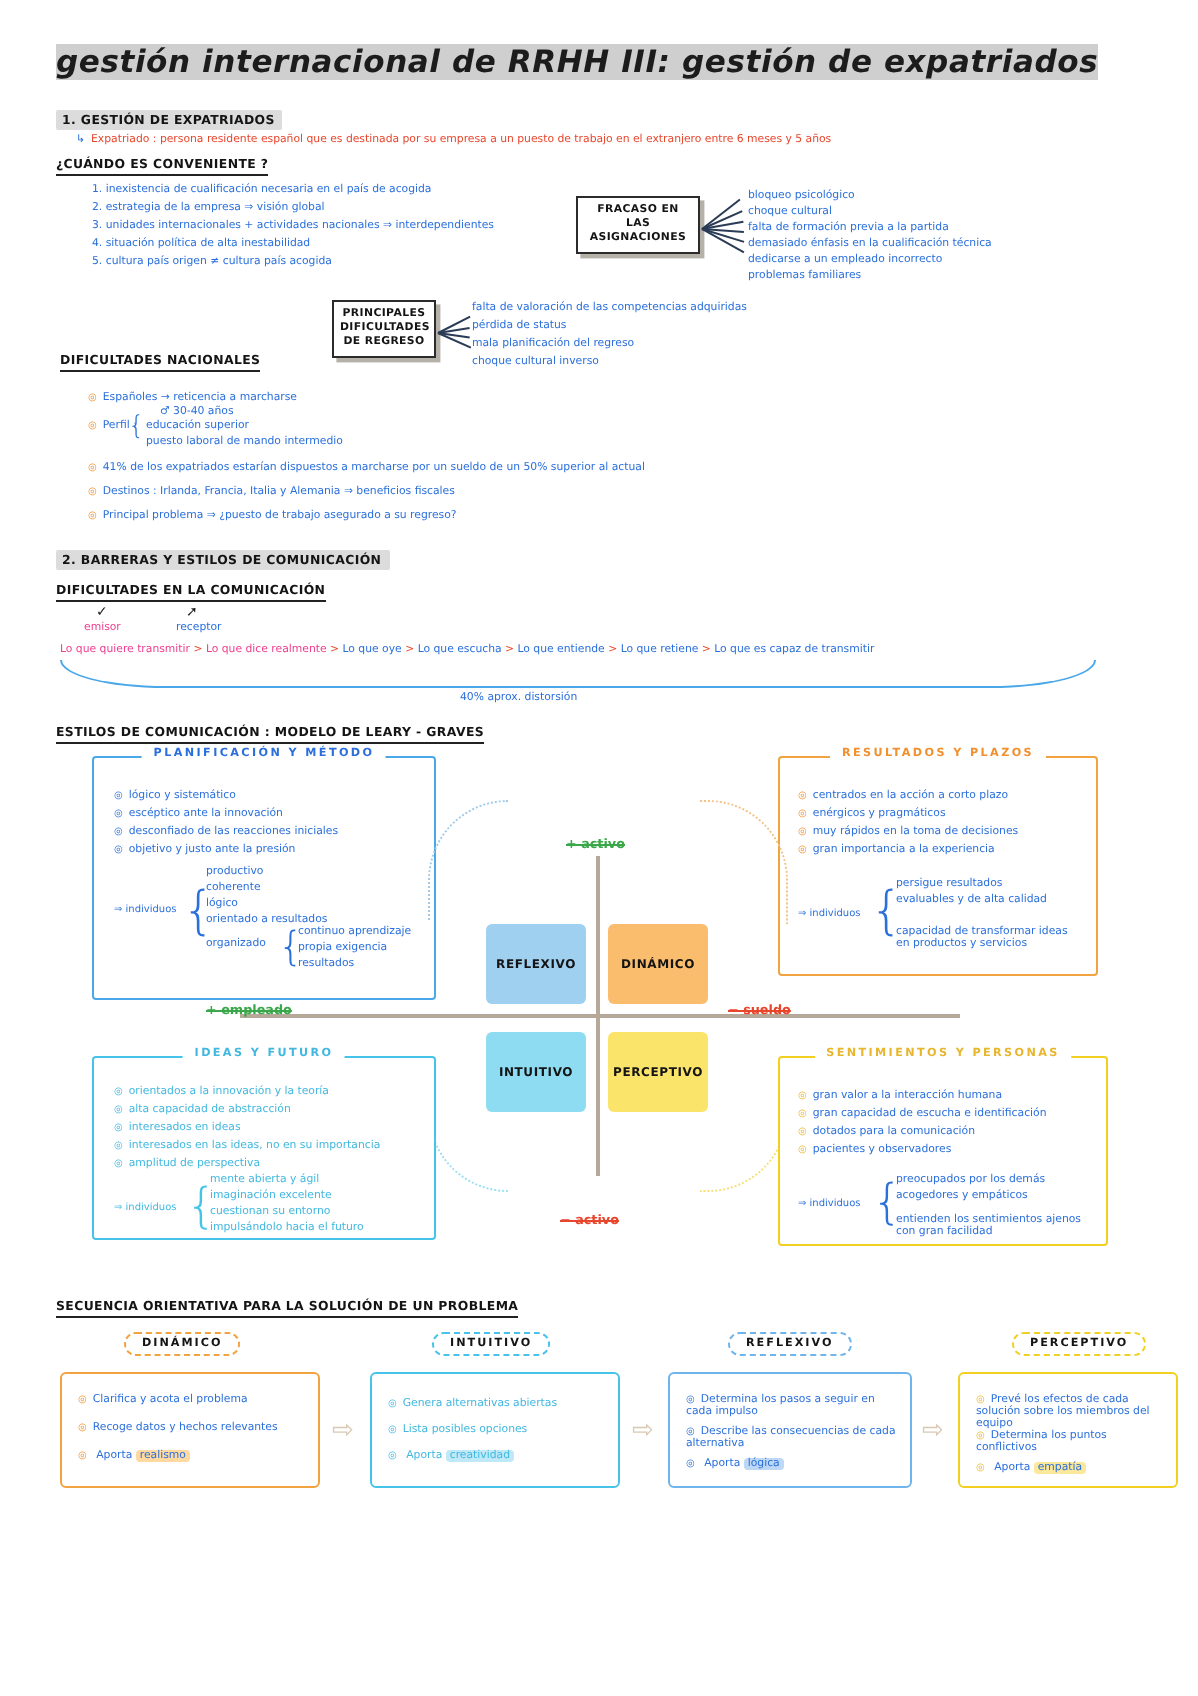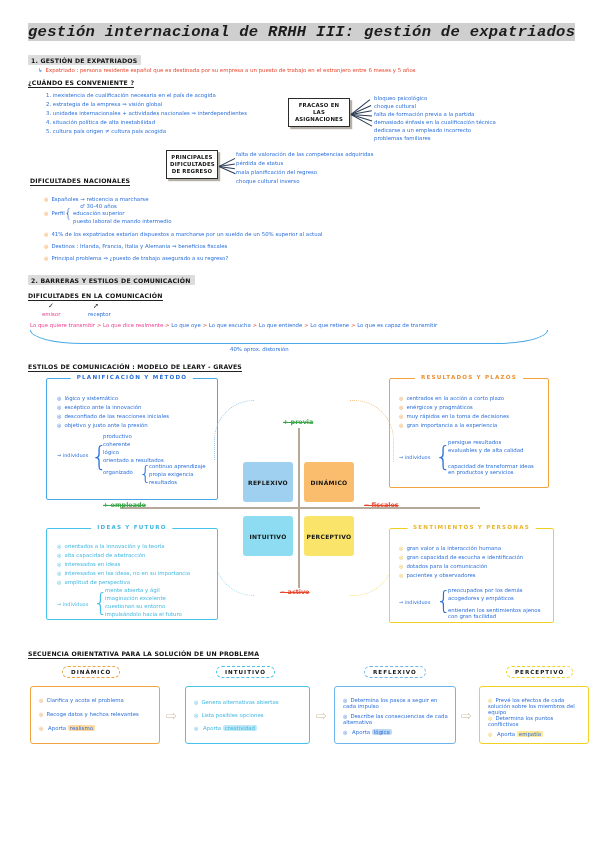--- a/index.html
+++ b/index.html
@@ -24,21 +24,21 @@
   .yellowtx { color: #e8b62c; }
 
   
   .title {
     position: absolute; left: 28px; top: 22px;
     font-size: 15.5px; font-weight: 700; color: #1c1c1c;
     font-style: italic; letter-spacing: .3px;
     white-space: nowrap;
   }
   .title .hl {
-    background: #cfcfcf; color:#1c1c1c;font-family:Liberation Mono, monospace;
+    background: #cfcfcf; color:#1c1c1c;
   }
 
   
   .sec-h {
     position: absolute;
     font-size: 6.2px; font-weight: 700; color: #141414;
     background: #dcdcdc; padding: 1.5px 4px 1.5px 3px;
     letter-spacing: .2px; white-space: nowrap;
     border-radius: 1px;
   }
@@ -276,30 +276,30 @@
     <div class="curly" style="left:45px; top:62px; font-size:26px;">{</div>
     <div class="line blue" style="left:58px; top:60px;">persigue resultados</div>
     <div class="line blue" style="left:58px; top:68px;">evaluables y de alta calidad</div>
     <div class="line blue" style="left:58px; top:84px; white-space:normal; width:88px;">capacidad de transformar ideas en productos y servicios</div>
   </div>
 
   <div class="axis-v" style="left:298px; top:428px; height:160px;"></div>
   <div class="axis-h" style="left:120px; top:507px; width:360px;"></div>
 
   <div class="axis-lab green" style="left:283px; top:430px; transform:translateY(-12px);">
-    <span class="st">+ previa</span>
-  </div>
-  <div class="axis-lab red" style="left:280px; top:588px;">
+    <span class="st">+ activo</span>
+  </div>
+  <div class="axis-lab red" style="left:280px; top:606px;">
     <span class="st">− activo</span>
   </div>
   <div class="axis-lab green" style="left:103px; top:501px;">
     <span class="st">+ empleado</span>
   </div>
   <div class="axis-lab red" style="left:364px; top:501px;">
-    <span class="st">− fiscales</span>
+    <span class="st">− sueldo</span>
   </div>
 
   <div class="qbox" style="left:243px; top:462px; width:50px; height:40px; background:#9fd0ef;">
     <span>REFLEXIVO</span>
   </div>
   <div class="qbox" style="left:304px; top:462px; width:50px; height:40px; background:#f9bd6d;">
     <span>DINÁMICO</span>
   </div>
   <div class="qbox" style="left:243px; top:516px; width:50px; height:40px; background:#8ddcf2;">
     <span>INTUITIVO</span>

